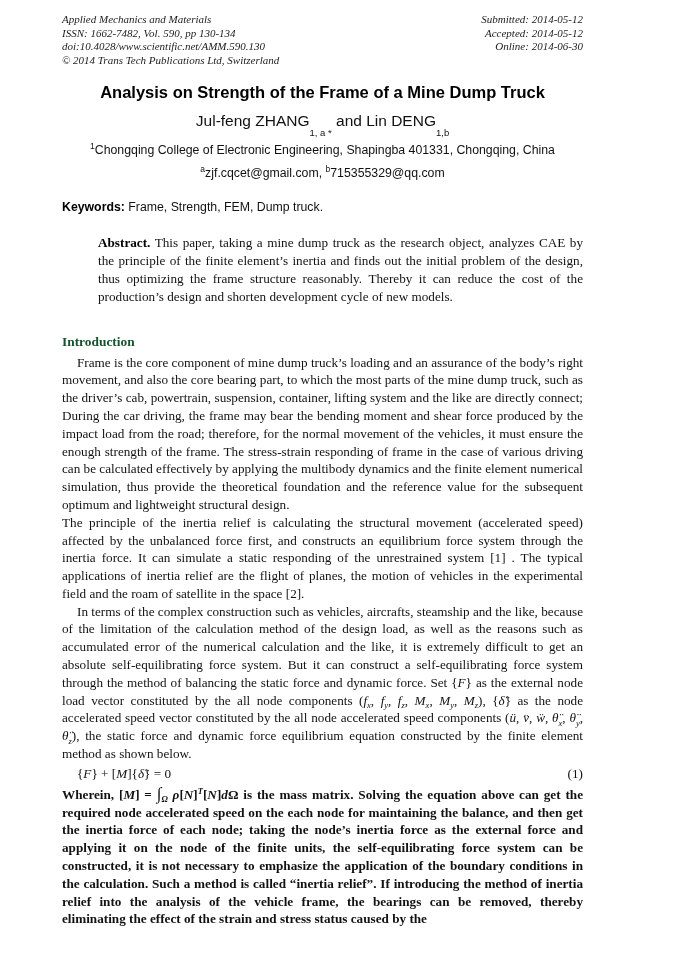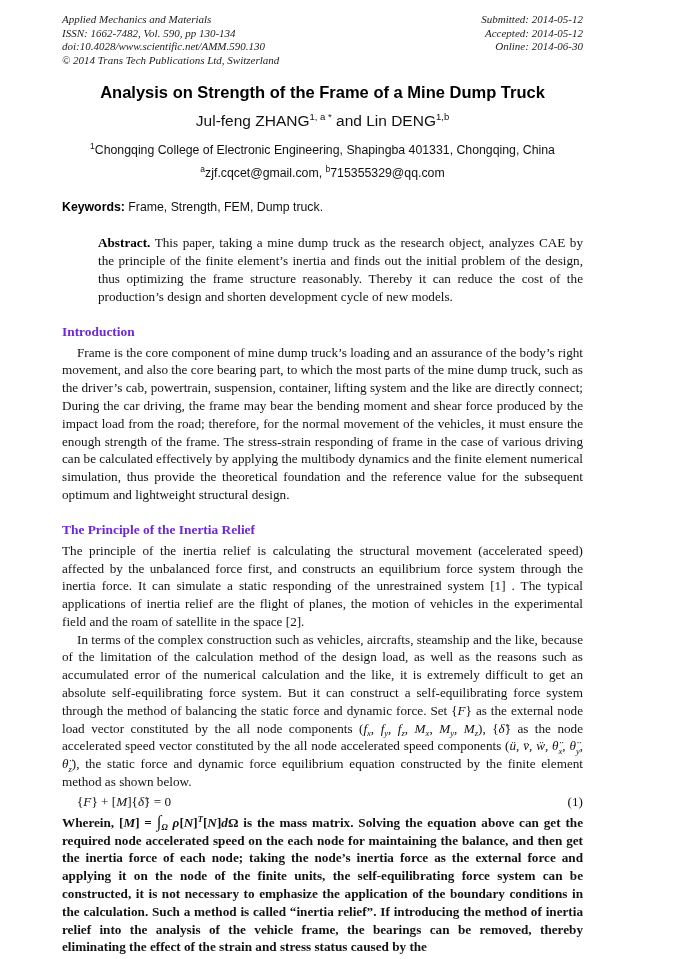--- a/index.html
+++ b/index.html
@@ -34,21 +34,21 @@
     font-weight: bold;
     color: #000000;
   }
   .authors {
     margin-top: 9px;
     text-align: center;
     font-family: "Liberation Sans", sans-serif;
     font-size: 15.5px;
     font-weight: 400;
   }
-  .authors sup { font-size: 9.5px; position: relative; top: 0px; }
+  .authors sup { font-size: 9.5px; position: relative; top: 16px; }
   .affil {
     margin-top: 11px;
     text-align: center;
     font-family: "Liberation Sans", sans-serif;
     font-size: 12.3px;
   }
   .affil sup, .emails sup { font-size: 8.5px; }
   .emails {
     margin-top: 7px;
     text-align: center;
@@ -63,24 +63,24 @@
   
   .doc {
     margin: 0;
     font-size: 13.2px;
     line-height: 17.8px;
     text-align: justify;
     color: #121212;
   }
   .abs { margin-top: 19px; margin-left: 36px; }
   .sect {
-    margin: 18px 0 4px 0;
+    margin: 28px 0 4px 0;
     font-size: 13.4px;
     font-weight: bold;
-    color: #6d28d9;
+    color: #14532d;
   }
   .indent { text-indent: 15px; }
   p b { color: #000000; }
   
   .mi { font-style: italic; }
   .mop { font-size: 17px; font-style: normal; }
   .doc sub, .eq sub {
     font-size: 8.5px; font-style: italic;
     vertical-align: baseline; position: relative; top: 3.5px; line-height: 0;
   }
@@ -125,21 +125,20 @@
 
   <div class="emails"><sup>a</sup><span>zjf.cqcet@gmail.com,</span> <sup>b</sup><span>715355329@qq.com</span></div>
 
   <p class="kw sans"><b>Keywords:</b> <span>Frame, Strength, FEM, Dump truck.</span></p>
 
   <p class="doc abs"><b>Abstract.</b> <span>This paper, taking a mine dump truck as the research object, analyzes CAE by the principle of the finite element’s inertia and finds out the initial problem of the design, thus optimizing the frame structure reasonably. Thereby it can reduce the cost of the production’s design and shorten development cycle of new models.</span></p>
 
   <h2 class="sect">Introduction</h2>
   <p class="doc indent">Frame is the core component of mine dump truck’s loading and an assurance of the body’s right movement, and also the core bearing part, to which the most parts of the mine dump truck, such as the driver’s cab, powertrain, suspension, container, lifting system and the like are directly connect; During the car driving, the frame may bear the bending moment and shear force produced by the impact load from the road; therefore, for the normal movement of the vehicles, it must ensure the enough strength of the frame. The stress-strain responding of frame in the case of various driving can be calculated effectively by applying the multibody dynamics and the finite element numerical simulation, thus provide the theoretical foundation and the reference value for the subsequent optimum and lightweight structural design.</p>
 
-  <h2 class="sect">The Principle of the Inertia Relief</h2>
   <p class="doc">The principle of the inertia relief is calculating the structural movement (accelerated speed) affected by the unbalanced force first, and constructs an equilibrium force system through the inertia force. It can simulate a static responding of the unrestrained system [1] . The typical applications of inertia relief are the flight of planes, the motion of vehicles in the experimental field and the roam of satellite in the space [2].</p>
   <p class="doc indent"><span>In terms of the complex construction such as vehicles, aircrafts, steamship and the like, because of the limitation of the calculation method of the design load, as well as the reasons such as accumulated error of the numerical calculation and the like, it is extremely difficult to get an absolute self-equilibrating force system. But it can construct a self-equilibrating force system through the method of balancing the static force and dynamic force. Set {</span><span class="mi">F</span><span>} as the external node load vector constituted by the all node components (</span><span class="mi">f</span><sub>x</sub><span>, </span><span class="mi">f</span><sub>y</sub><span>, </span><span class="mi">f</span><sub>z</sub><span>, </span><span class="mi">M</span><sub>x</sub><span>, </span><span class="mi">M</span><sub>y</sub><span>, </span><span class="mi">M</span><sub>z</sub><span>), {</span><span class="mi">δ̈</span><span>} as the node accelerated speed vector constituted by the all node accelerated speed components (</span><span class="mi">ü</span><span>, </span><span class="mi">v̈</span><span>, </span><span class="mi">ẅ</span><span>, </span><span class="mi">θ̈</span><sub>x</sub><span>, </span><span class="mi">θ̈</span><sub>y</sub><span>, </span><span class="mi">θ̈</span><sub>z</sub><span>), the static force and dynamic force equilibrium equation constructed by the finite element method as shown below.</span></p>
 
   <div class="eqrow">
     <span class="eq"><span>{</span><span class="mi">F</span><span>} + [</span><span class="mi">M</span><span>]{</span><span class="mi">δ̈</span><span>} = 0</span></span>
     <span>(1)</span>
   </div>
 
   <p class="doc wherein"><span>Wherein,  [</span><span class="mi">M</span><span>] = </span><span class="mop">∫</span><sub>Ω</sub><span> </span><span class="mi">ρ</span><span>[</span><span class="mi">N</span><span>]</span><sup>T</sup><span>[</span><span class="mi">N</span><span>]</span><span class="mi">d</span><span>Ω  is the mass matrix. Solving the equation above can get the required node accelerated speed on the each node for maintaining the balance, and then get the inertia force of each node; taking the node’s inertia force as the external force and applying it on the node of the finite units, the self-equilibrating force system can be constructed, it is not necessary to emphasize the application of the boundary conditions in the calculation. Such a method is called “inertia relief”. If introducing the method of inertia relief into the analysis of the vehicle frame, the bearings can be removed, thereby eliminating the effect of the strain and stress status caused by the</span></p>
 

